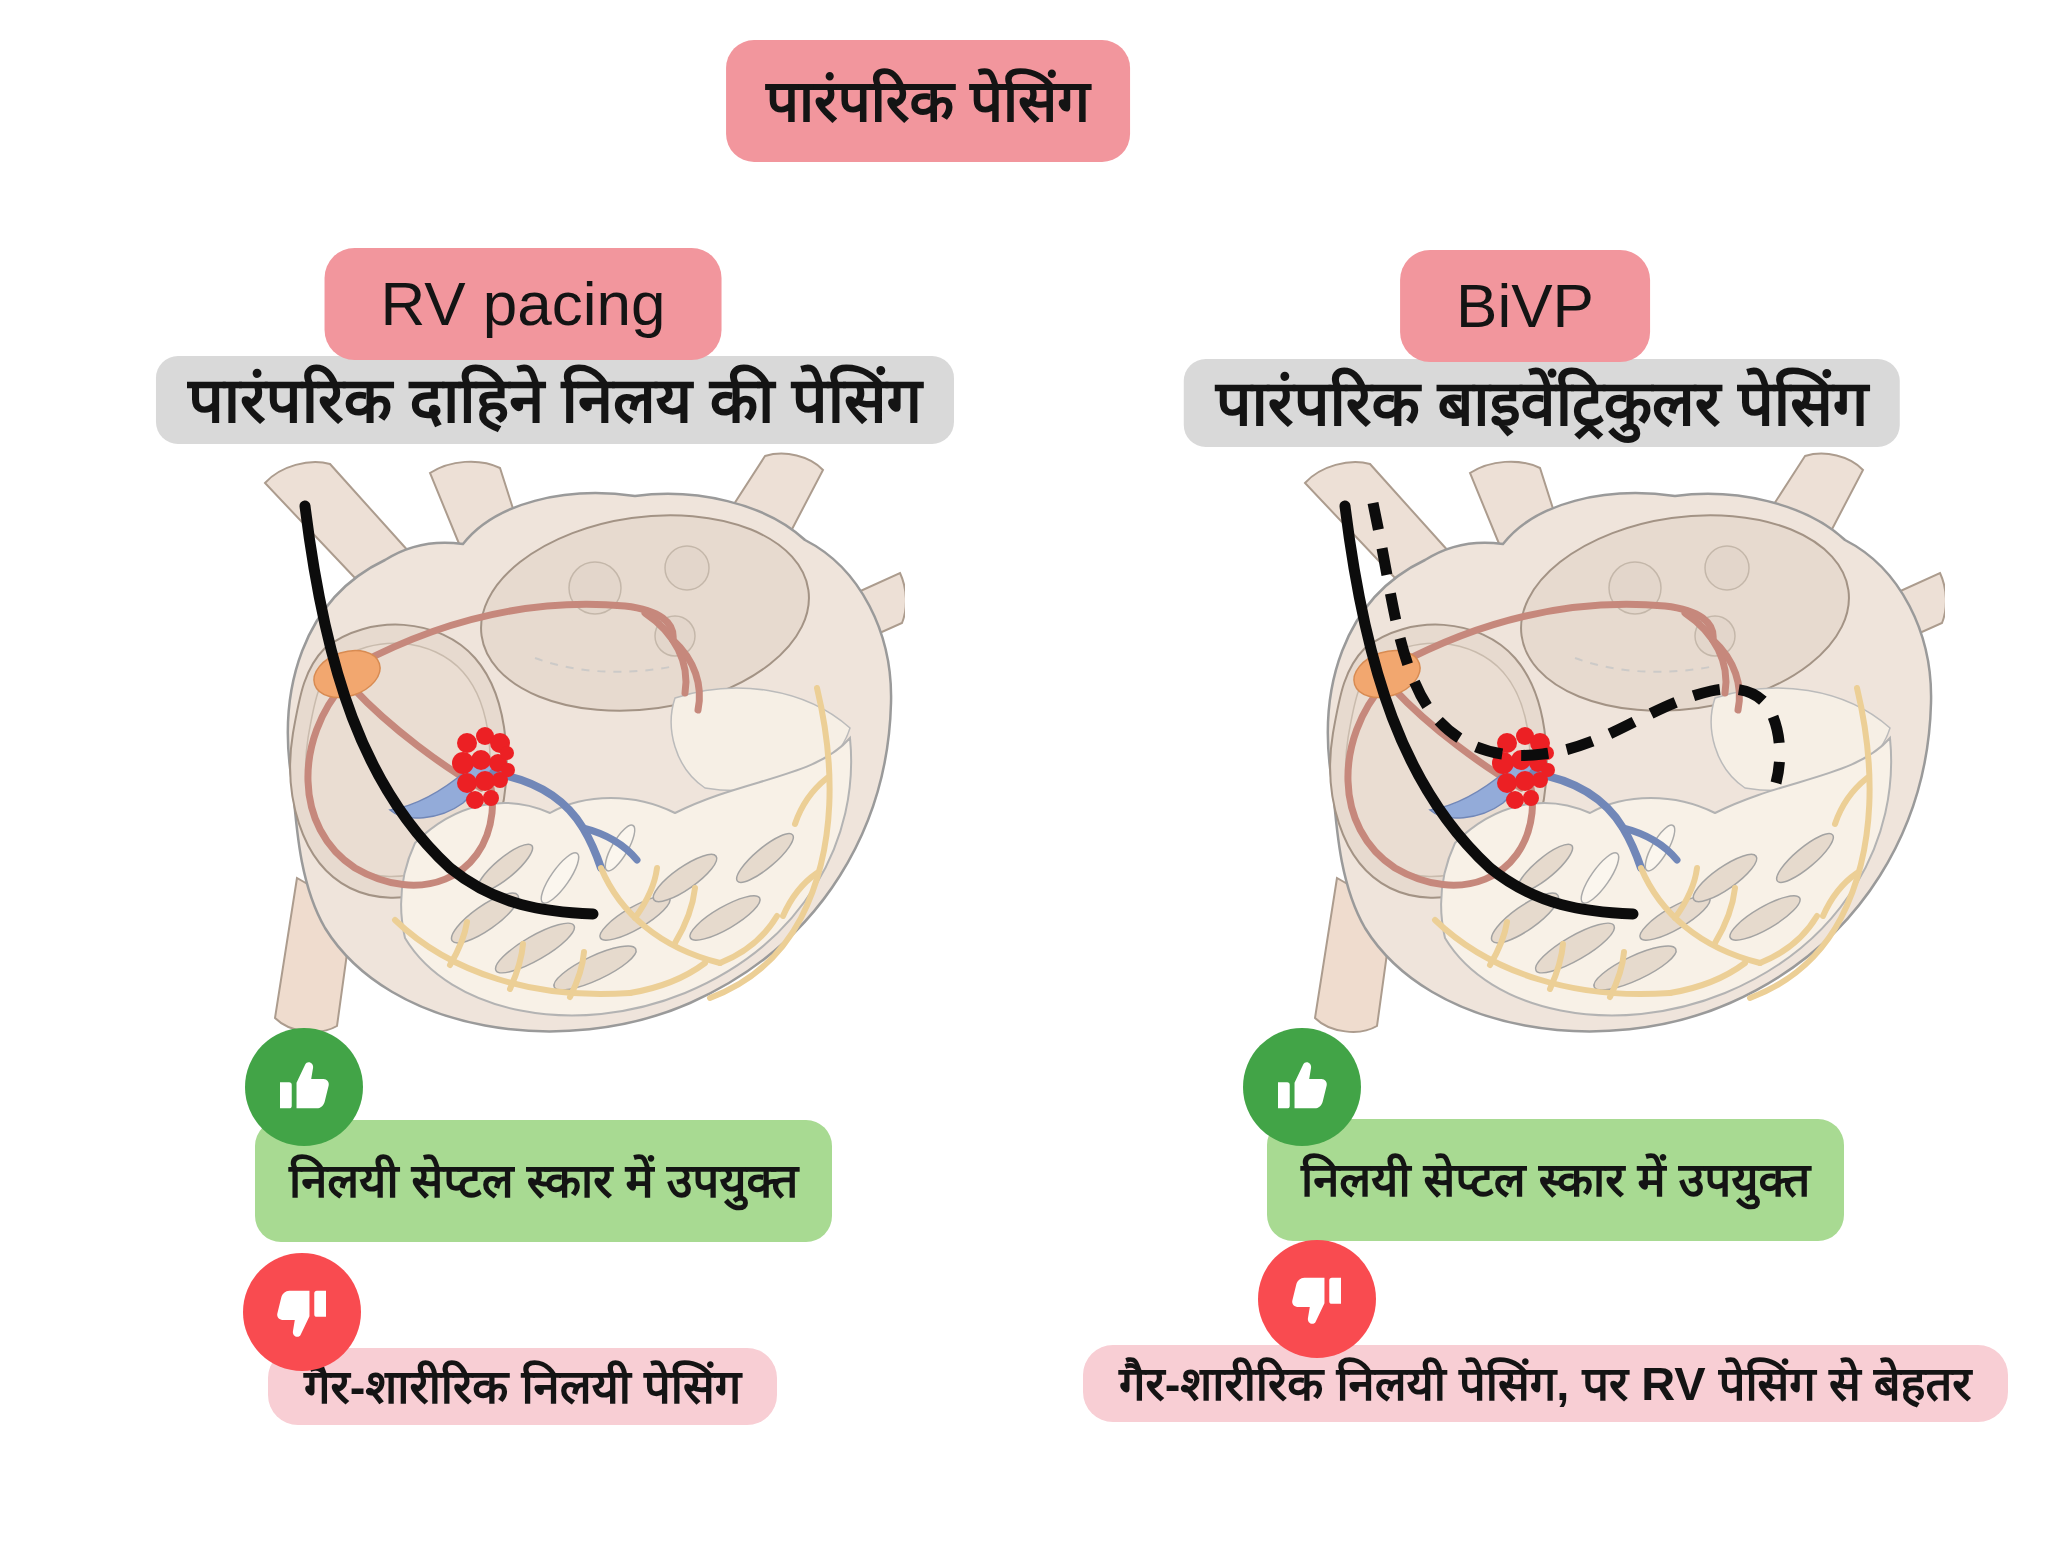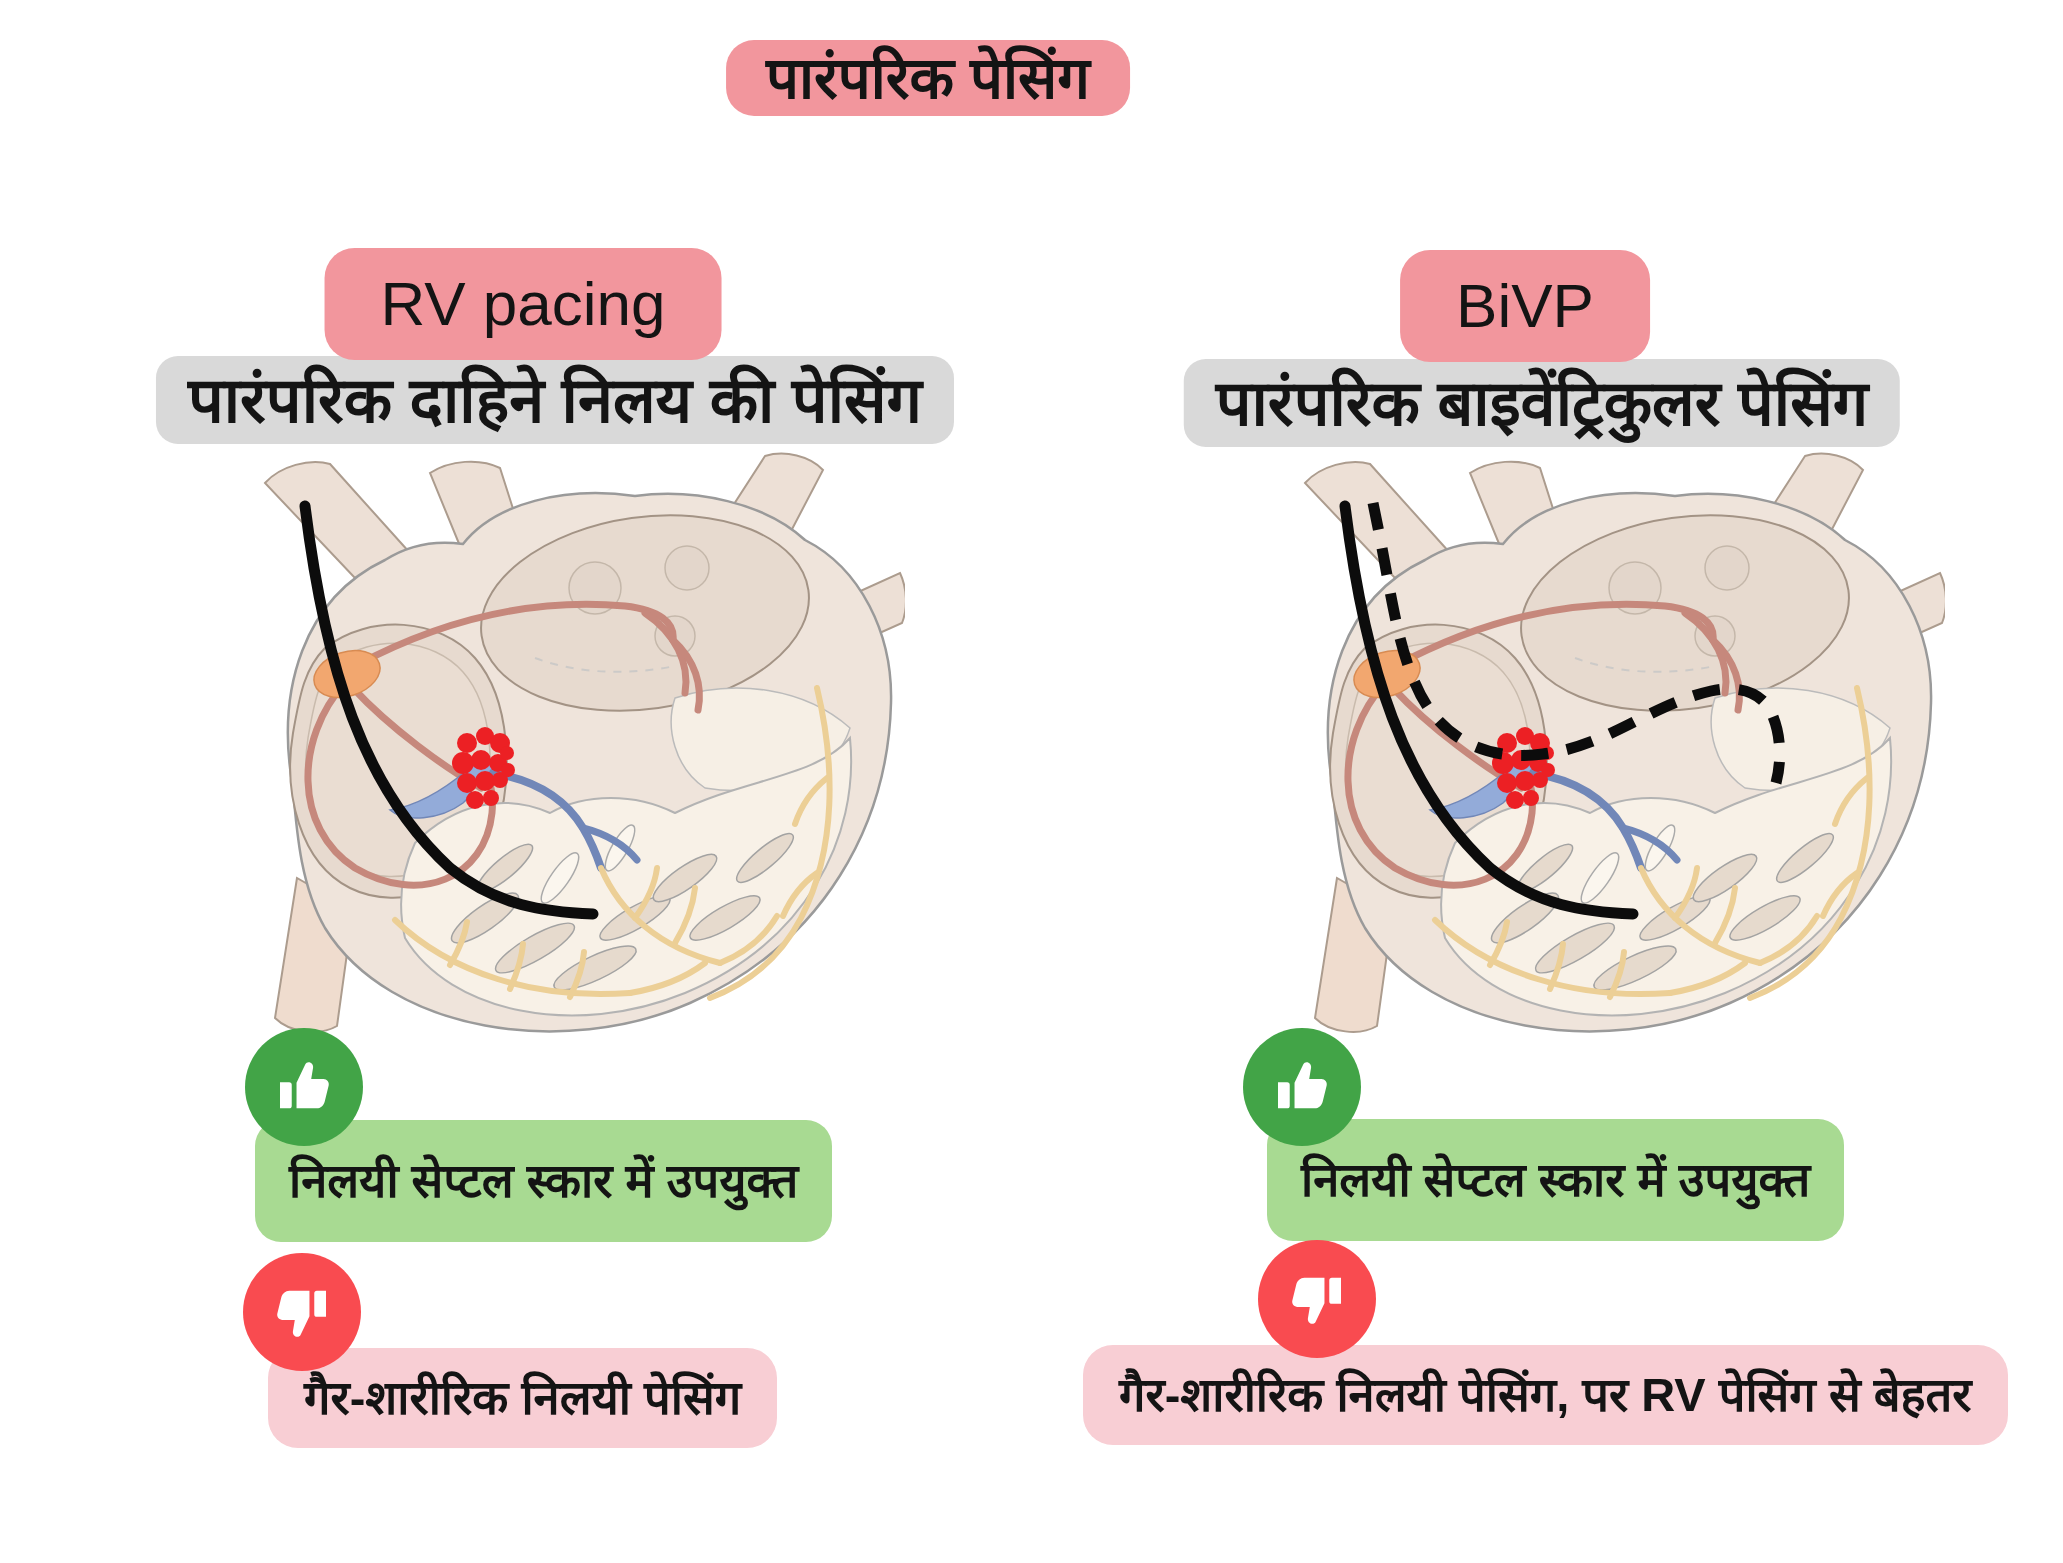--- a/index.html
+++ b/index.html
@@ -11,25 +11,25 @@
     display:flex;align-items:center;justify-content:center;
     white-space:nowrap;color:#141414;line-height:1.05;
   }
   .badge.centered{transform:translateX(-50%);}
 
   .badge-pink{background:#F2969D;border-radius:28px;}
   .badge-gray{background:#D9D9D9;border-radius:22px;}
   .badge-green{background:#A8DA92;border-radius:26px;}
   .badge-lightpink{background:#F8CED4;border-radius:30px;}
 
-  .title-badge{top:40px;left:928px;height:76px;padding:0 40px;font-size:58px;font-weight:600;}
+  .title-badge{top:40px;left:928px;height:122px;padding:0 40px;font-size:58px;font-weight:600;}
   .header-badge{height:112px;padding:0 56px;font-size:62px;font-weight:500;border-radius:30px;}
   .subtitle-badge{height:88px;padding:0 32px;font-size:63px;font-weight:700;}
   .pro-badge{height:90px;padding:16px 34px;font-size:47px;font-weight:600;}
-  .con-badge{height:100px;padding:0 36px;font-size:47px;font-weight:600;}
+  .con-badge{height:77px;padding:0 36px;font-size:47px;font-weight:600;}
 
   .thumb-circle{
     position:absolute;width:118px;height:118px;border-radius:50%;
     display:flex;align-items:center;justify-content:center;z-index:3;
   }
   .thumb-up{background:#42A447;}
   .thumb-down{background:#F94B50;}
   .thumb-circle svg{width:64px;height:64px;}
 
   .heart-svg{position:absolute;width:700px;height:620px;}

